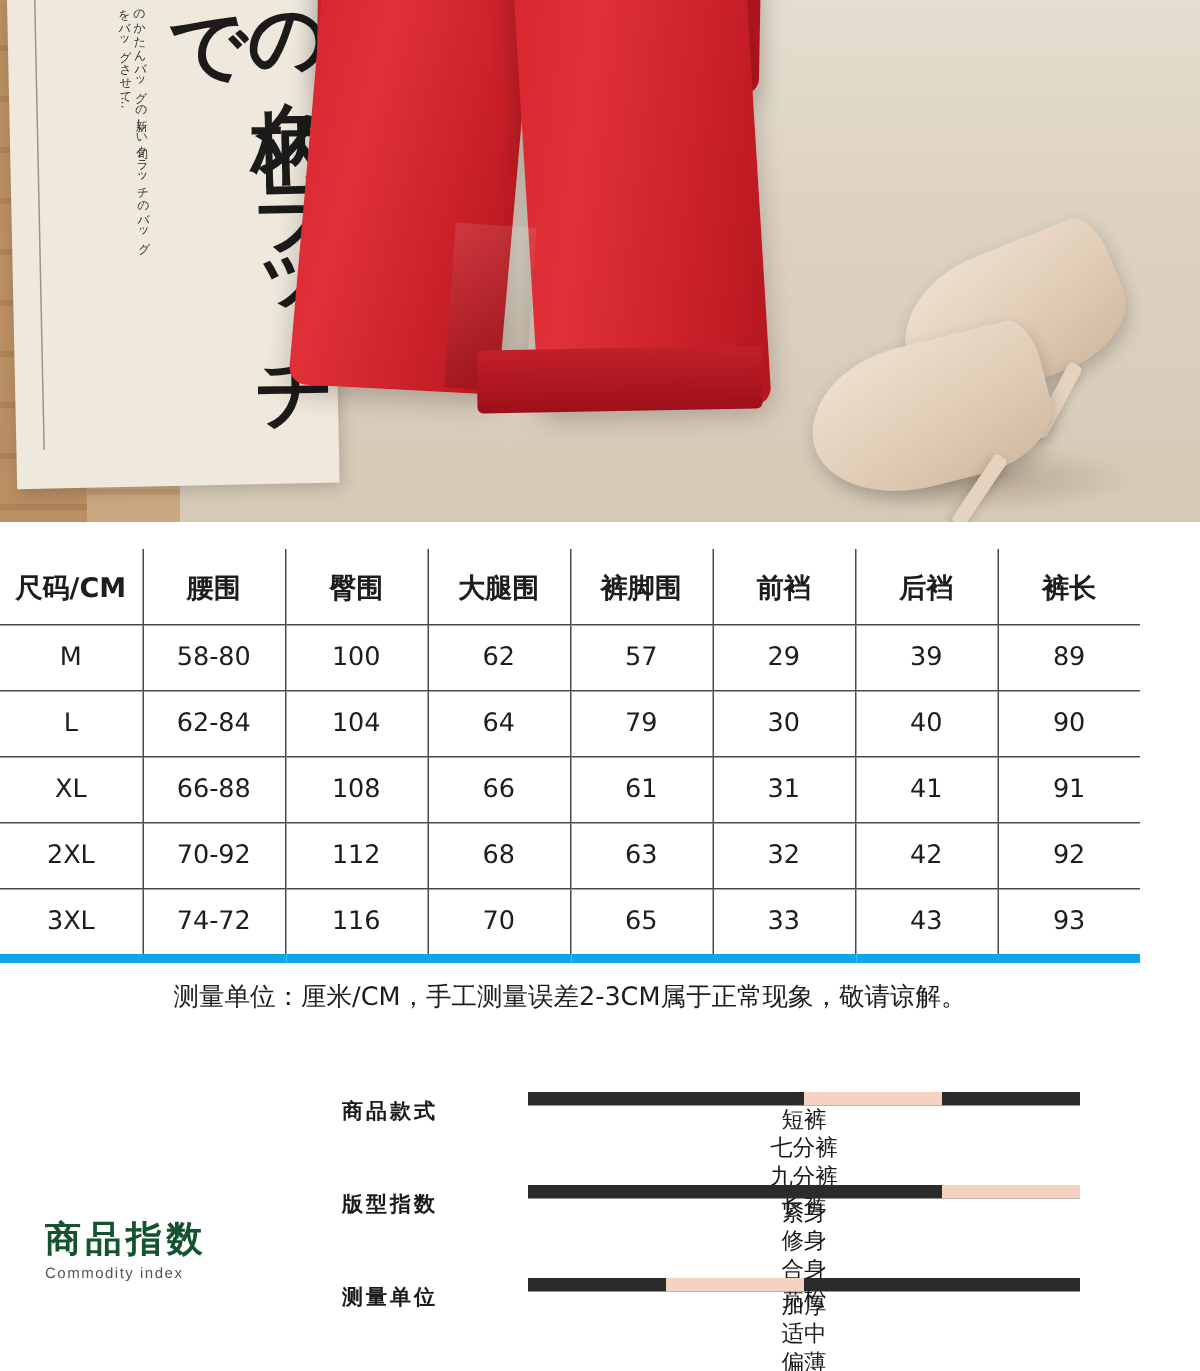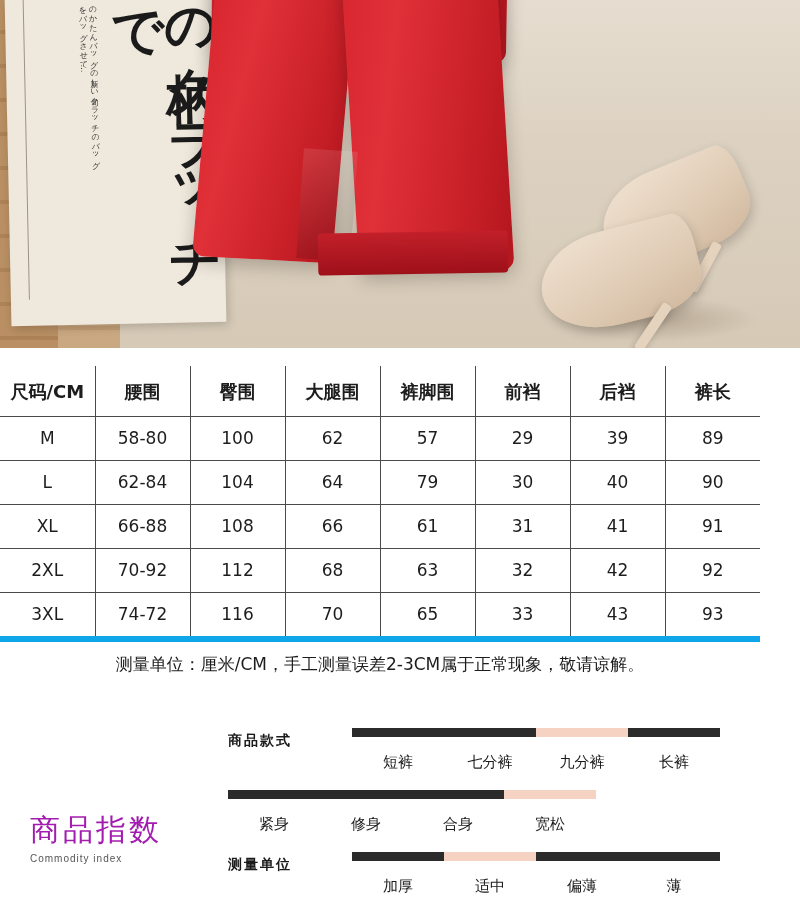--- a/index.html
+++ b/index.html
@@ -207,24 +207,24 @@
     left: 0; top: 706px;
     width: 800px;
     height: 208px;
   }
   .index-title {
     position: absolute;
     left: 30px; top: 104px;
     width: 190px;
   }
   .index-title .cn {
-    font-size: 30px;
-    font-weight: normal;
+    font-size: 24px;
+    font-weight: bold;
     letter-spacing: 3px;
-    color: #a21caf;
+    color: #14532d;
     font-family: "DejaVu Sans", sans-serif;
   }
   .index-title .en {
     font-size: 10px;
     color: #555;
     letter-spacing: 1px;
     margin-top: 2px;
     font-family: "Liberation Sans", sans-serif;
   }
 
@@ -256,21 +256,22 @@
     width: 368px;
   }
   .scale .bar .hl {
     position: absolute;
     top: 0; height: 9px;
     background: #f5d2c2;
   }
   .scale .opts {
     display: flex;
     width: 368px;
-    margin-top: 16px;
+    margin-top: 0;
+    flex-direction: column;
   }
   .scale .opts span {
     flex: 1;
     text-align: center;
     font-size: 15px;
     color: #1b1b1b;
     font-family: "DejaVu Sans", sans-serif;
   }
 </style>
 </head>
@@ -389,20 +390,21 @@
         <div class="opts">
           <span>短裤</span>
           <span>七分裤</span>
           <span>九分裤</span>
           <span>长裤</span>
         </div>
       </div>
     </div>
 
     <div class="irow">
+      <div class="rlabel">版型指数</div>
       <div class="scale">
         <div class="bar">
           <div class="hl" style="left:276px;width:92px;"></div>
         </div>
         <div class="opts">
           <span>紧身</span>
           <span>修身</span>
           <span>合身</span>
           <span>宽松</span>
         </div>

